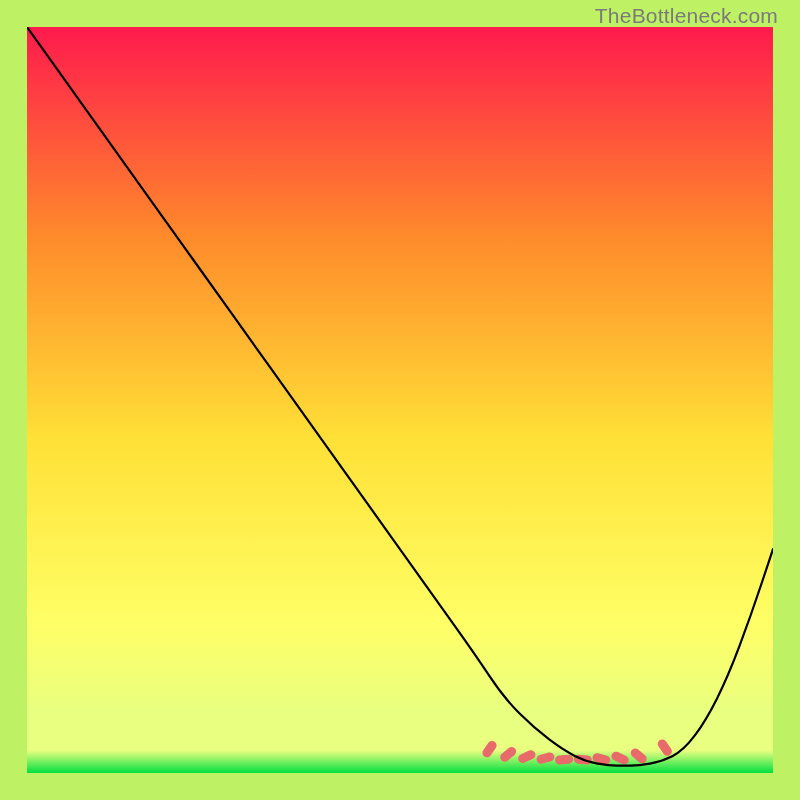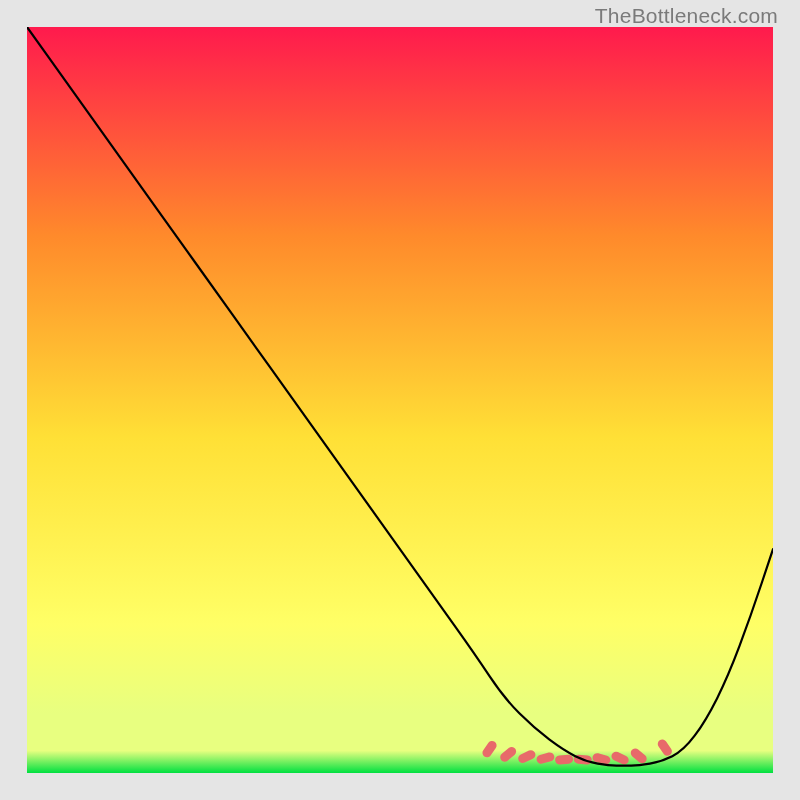--- a/index.html
+++ b/index.html
@@ -8,21 +8,21 @@
     width: 800px;
     height: 800px;
     background: #000000;
     overflow: hidden;
     font-family: Arial, Helvetica, sans-serif;
   }
   .frame {
     position: relative;
     width: 800px;
     height: 800px;
-    background: #e5e5e5;
+    background: #bef264;
   }
   .plot-clip {
     position: absolute;
     left: 27px;
     top: 27px;
     width: 746px;
     height: 746px;
     overflow: hidden;
   }
   .plot-svg {

